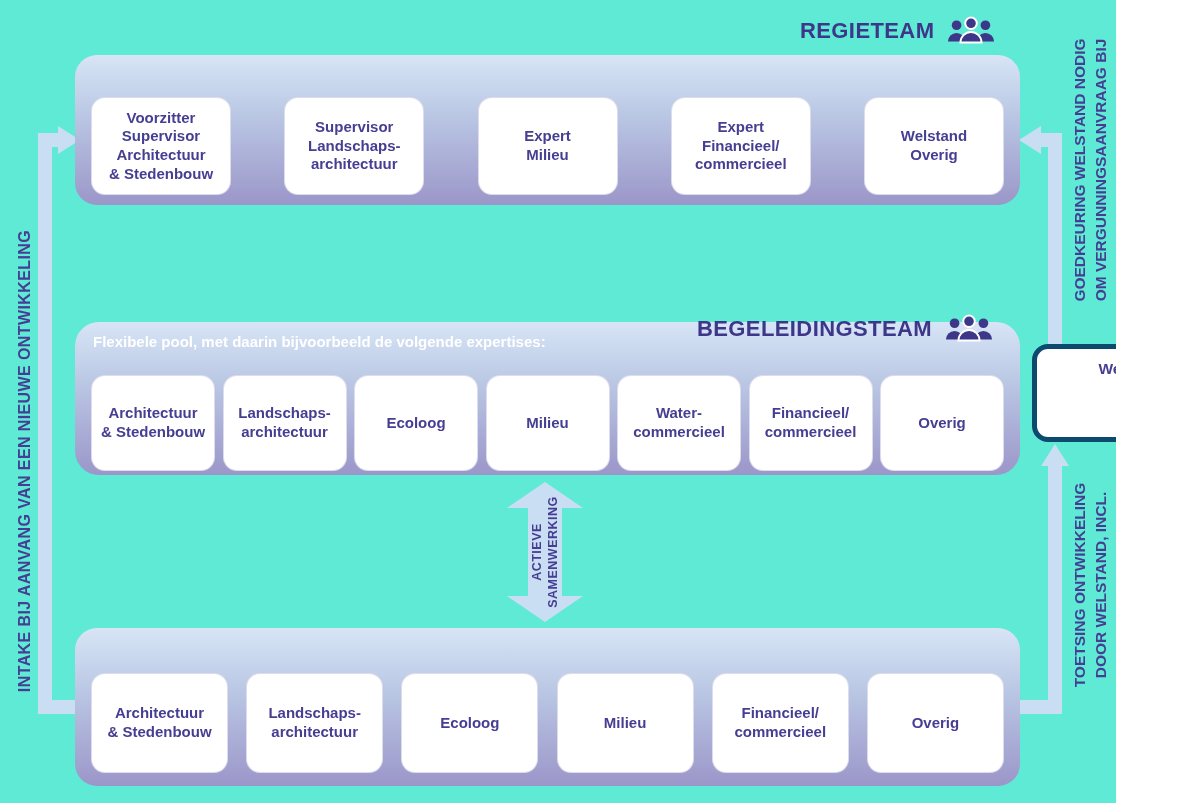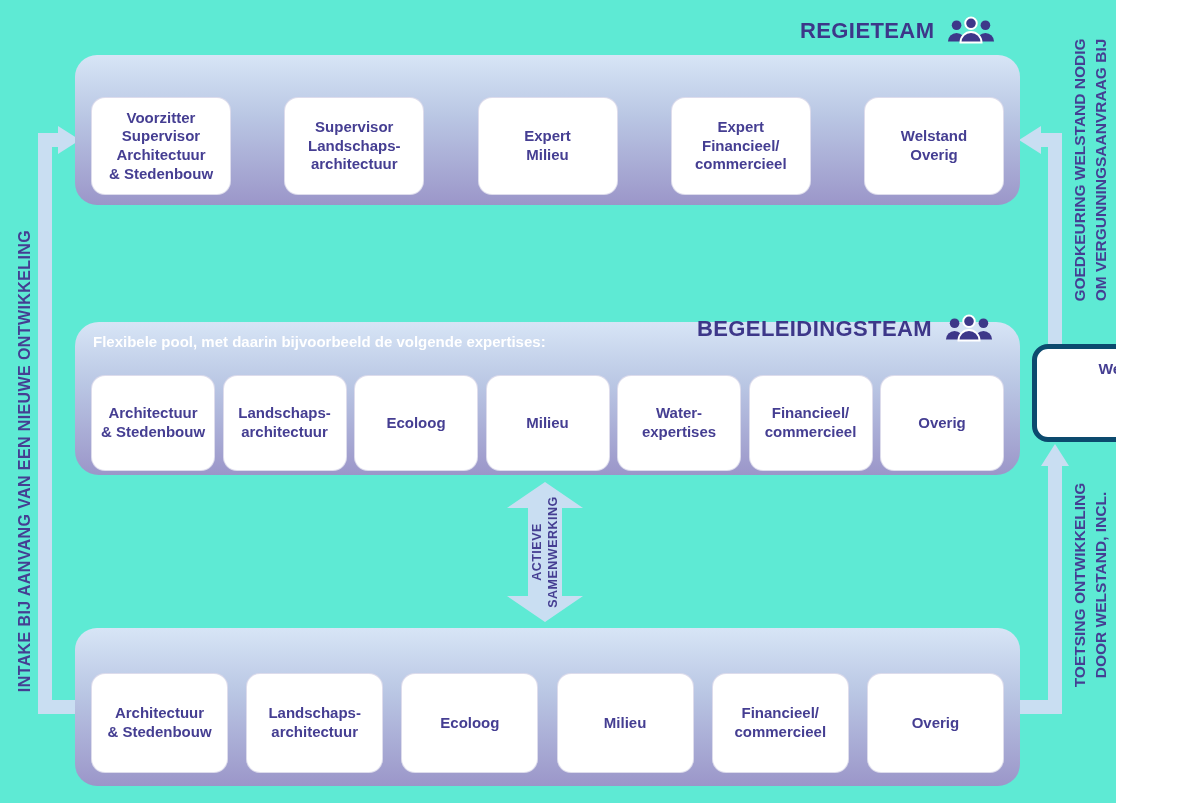--- a/index.html
+++ b/index.html
@@ -99,21 +99,21 @@
   <div class="band band-pool">
     <div class="pool-subtitle">Flexibele pool, met daarin bijvoorbeeld de volgende expertises:</div>
     <div class="box-row">
       <div class="card card-md">Architectuur
 &amp; Stedenbouw</div>
       <div class="card card-md">Landschaps-
 architectuur</div>
       <div class="card card-md">Ecoloog</div>
       <div class="card card-md">Milieu</div>
       <div class="card card-md">Water-
-expertises</div>
+commercieel</div>
       <div class="card card-md">Financieel/
 commercieel</div>
       <div class="card card-md">Overig</div>
     </div>
   </div>
 
 
   <div class="band band-dev">
     <div class="box-row">
       <div class="card card-xl">Architectuur

